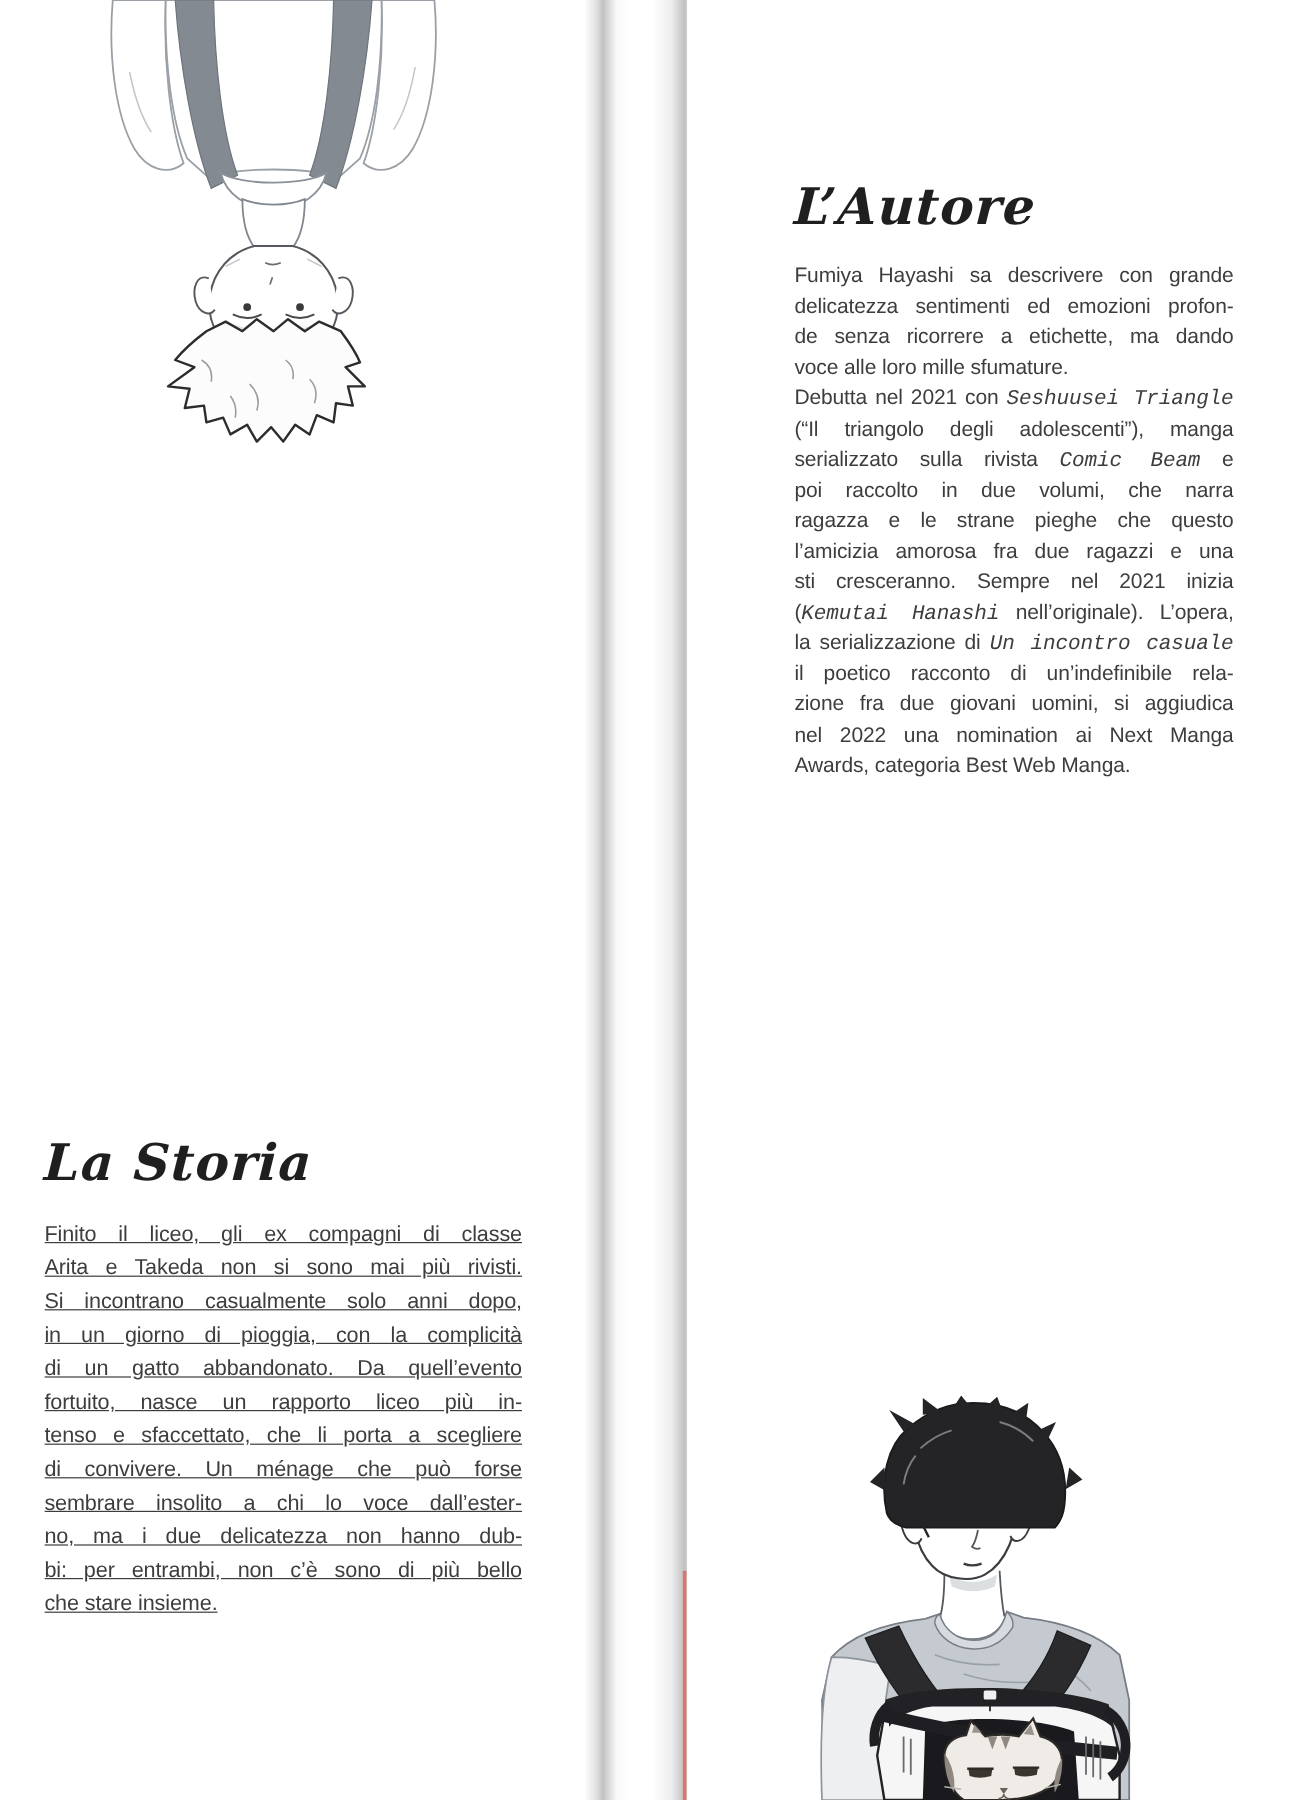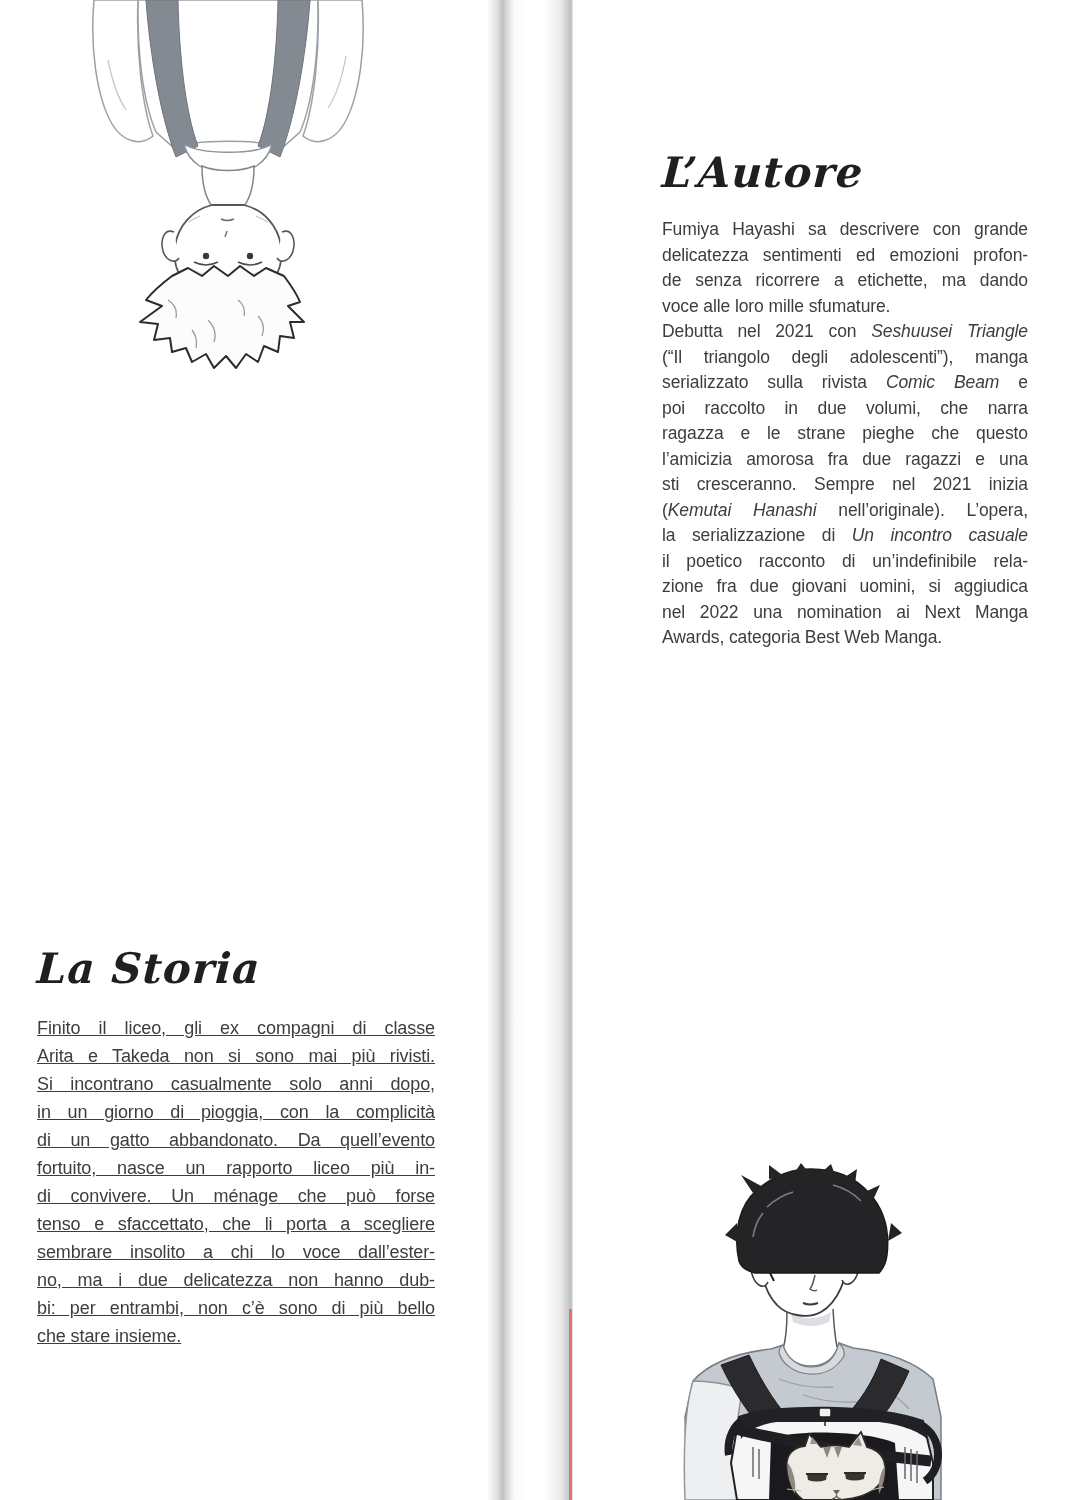--- a/index.html
+++ b/index.html
@@ -49,21 +49,21 @@
   .autore-heading{left:662px;top:150px;}
   .storia-heading{left:37px;top:946px;}
   
   .para{position:absolute;color:var(--text,#3d3d3d);}
   .autore-para{left:662px;top:217px;width:366px;font-size:17.5px;line-height:25.5px;letter-spacing:-0.1px;}
   .storia-para{left:37px;top:1014px;width:398px;font-size:18px;line-height:28px;letter-spacing:-0.1px;}
   .tline{display:block;text-align:justify;text-align-last:justify;overflow:hidden;white-space:nowrap;}
   .autore-para .tline{height:25.5px;}
   .storia-para .tline{height:28px;text-decoration:underline;}
   .tline.para-end{text-align-last:left;}
-  .tline .it{font-style:italic;}
+  .tline .it{font-style:italic;font-family:Liberation Mono, monospace;}
   
   .illus{position:absolute;}
   .illus-top-left{left:88px;top:0;}
   .illus-bottom-right{left:683px;top:1163px;}
 </style>
 </head>
 <body>
 
 <div class="page" style="--paper: #ffffff; --text: #3d3d3d; --heading: #1f1f1f; --redline: #d9766e; --fold: #c2c2c2;">
 
@@ -132,22 +132,22 @@
 
   <section>
     <h2 class="script-heading storia-heading">La Storia</h2>
     <div class="para storia-para">
         <div class="tline"><span>Finito il liceo, gli ex compagni di classe</span></div>
         <div class="tline"><span>Arita e Takeda non si sono mai più rivisti.</span></div>
         <div class="tline"><span>Si incontrano casualmente solo anni dopo,</span></div>
         <div class="tline"><span>in un giorno di pioggia, con la complicità</span></div>
         <div class="tline"><span>di un gatto abbandonato. Da quell’evento</span></div>
         <div class="tline"><span>fortuito, nasce un rapporto liceo più in-</span></div>
+        <div class="tline"><span>tenso e sfaccettato, che li porta a scegliere</span></div>
         <div class="tline"><span>di convivere. Un ménage che può forse</span></div>
-        <div class="tline"><span>tenso e sfaccettato, che li porta a scegliere</span></div>
         <div class="tline"><span>sembrare insolito a chi lo voce dall’ester-</span></div>
         <div class="tline"><span>no, ma i due delicatezza non hanno dub-</span></div>
         <div class="tline"><span>bi: per entrambi, non c’è sono di più bello</span></div>
         <div class="tline para-end"><span>che stare insieme.</span></div>
       </div>
   </section>
 
   <svg class="illus illus-bottom-right" width="270" height="337" viewBox="0 0 270 337" aria-hidden="true">
 
     <path d="M102,140 L100,190 L156,190 L152,140 Z" fill="#ffffff"></path>

